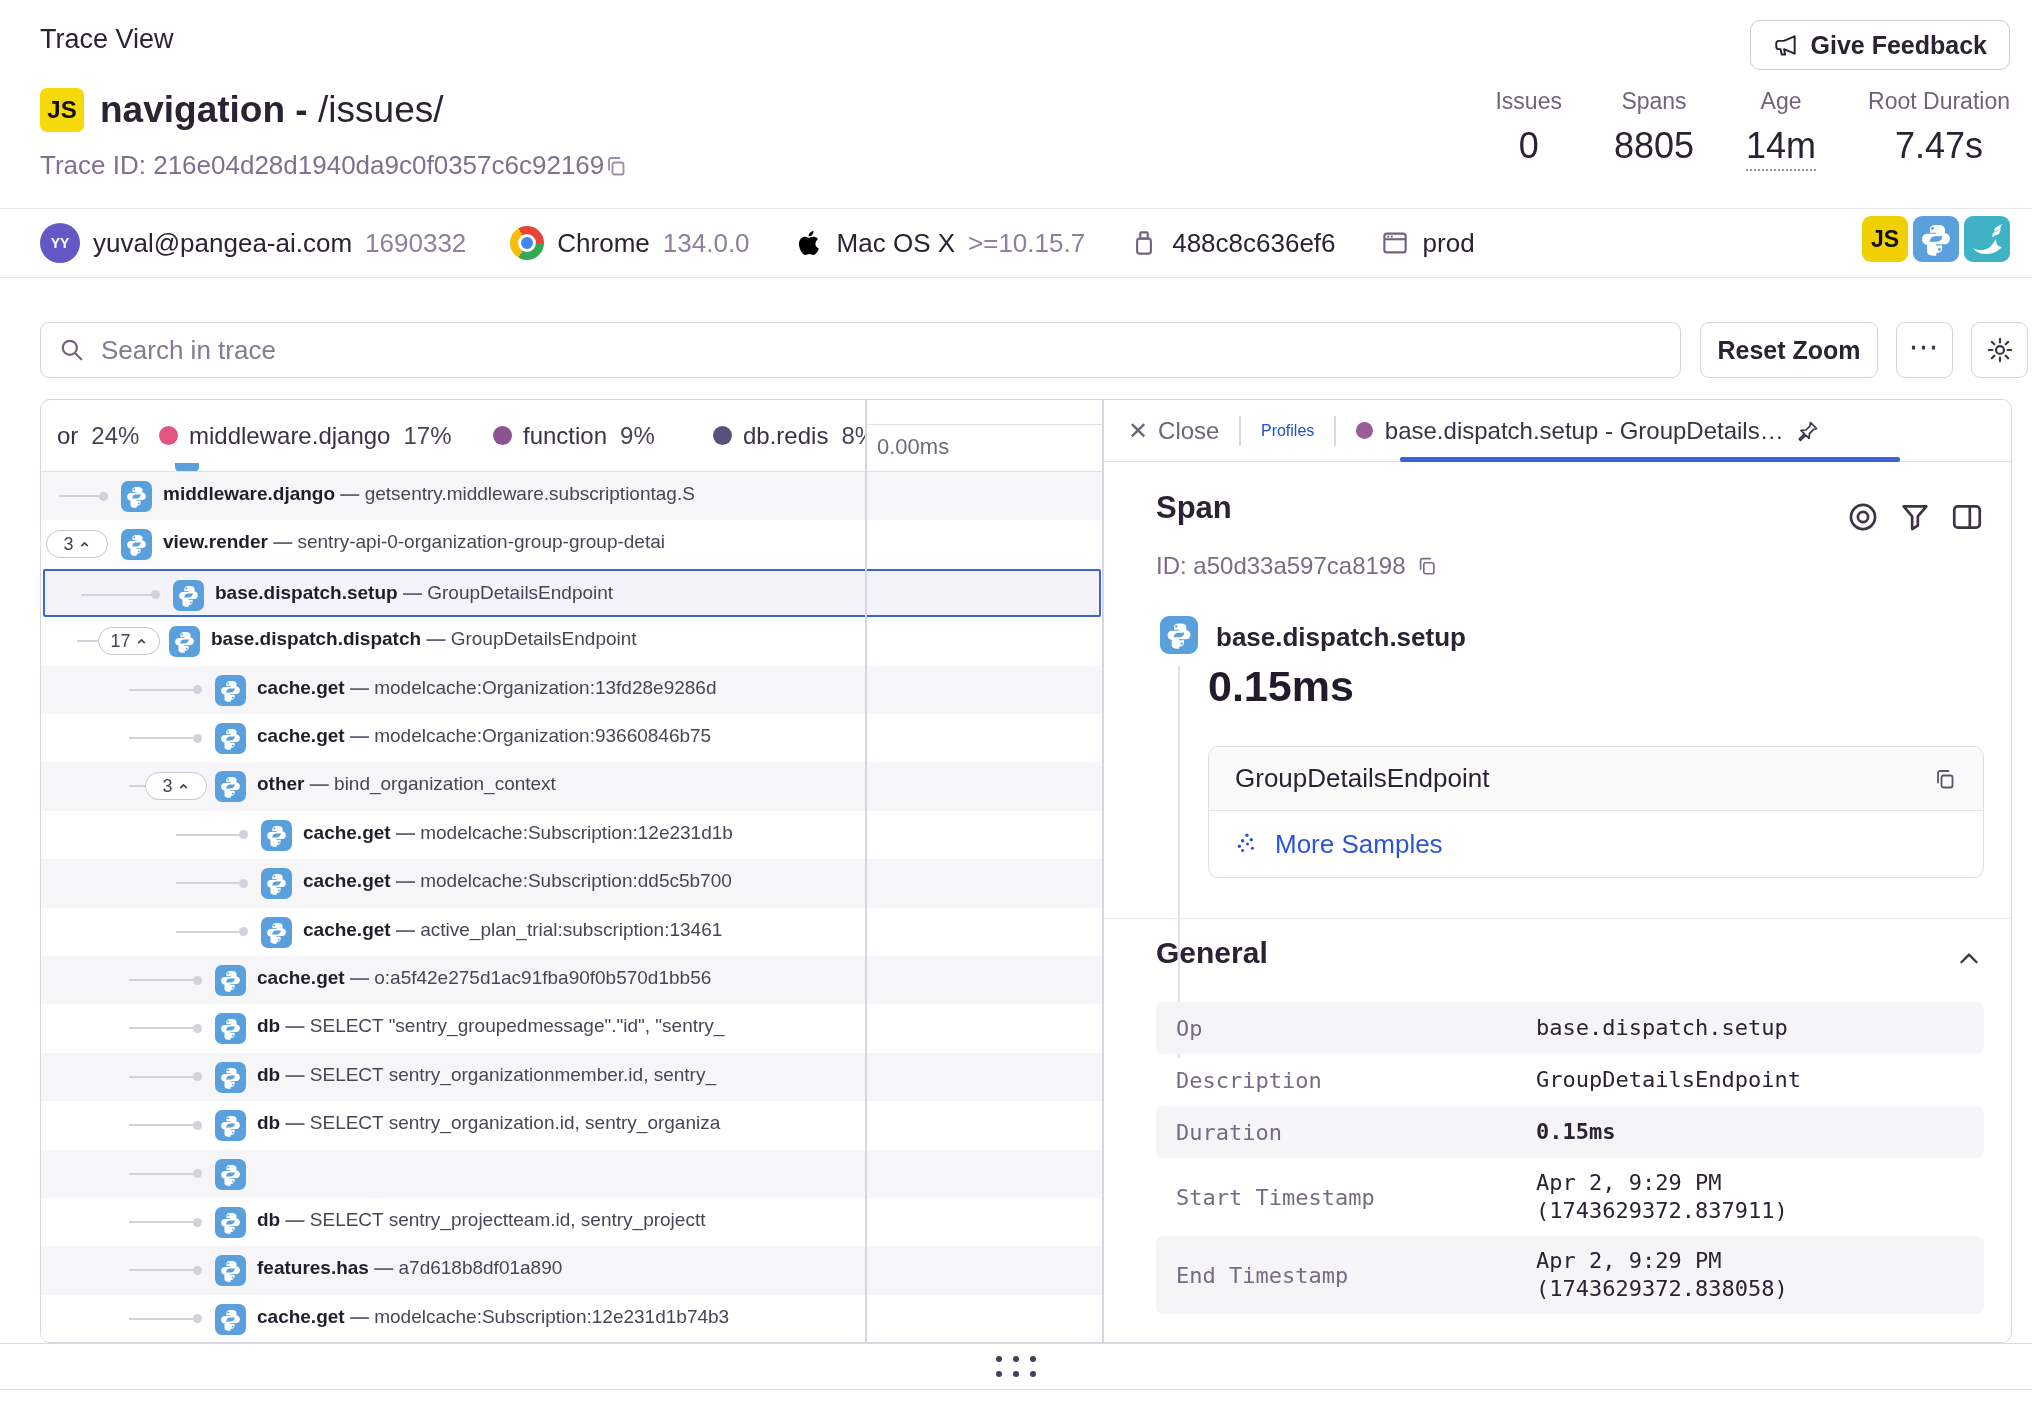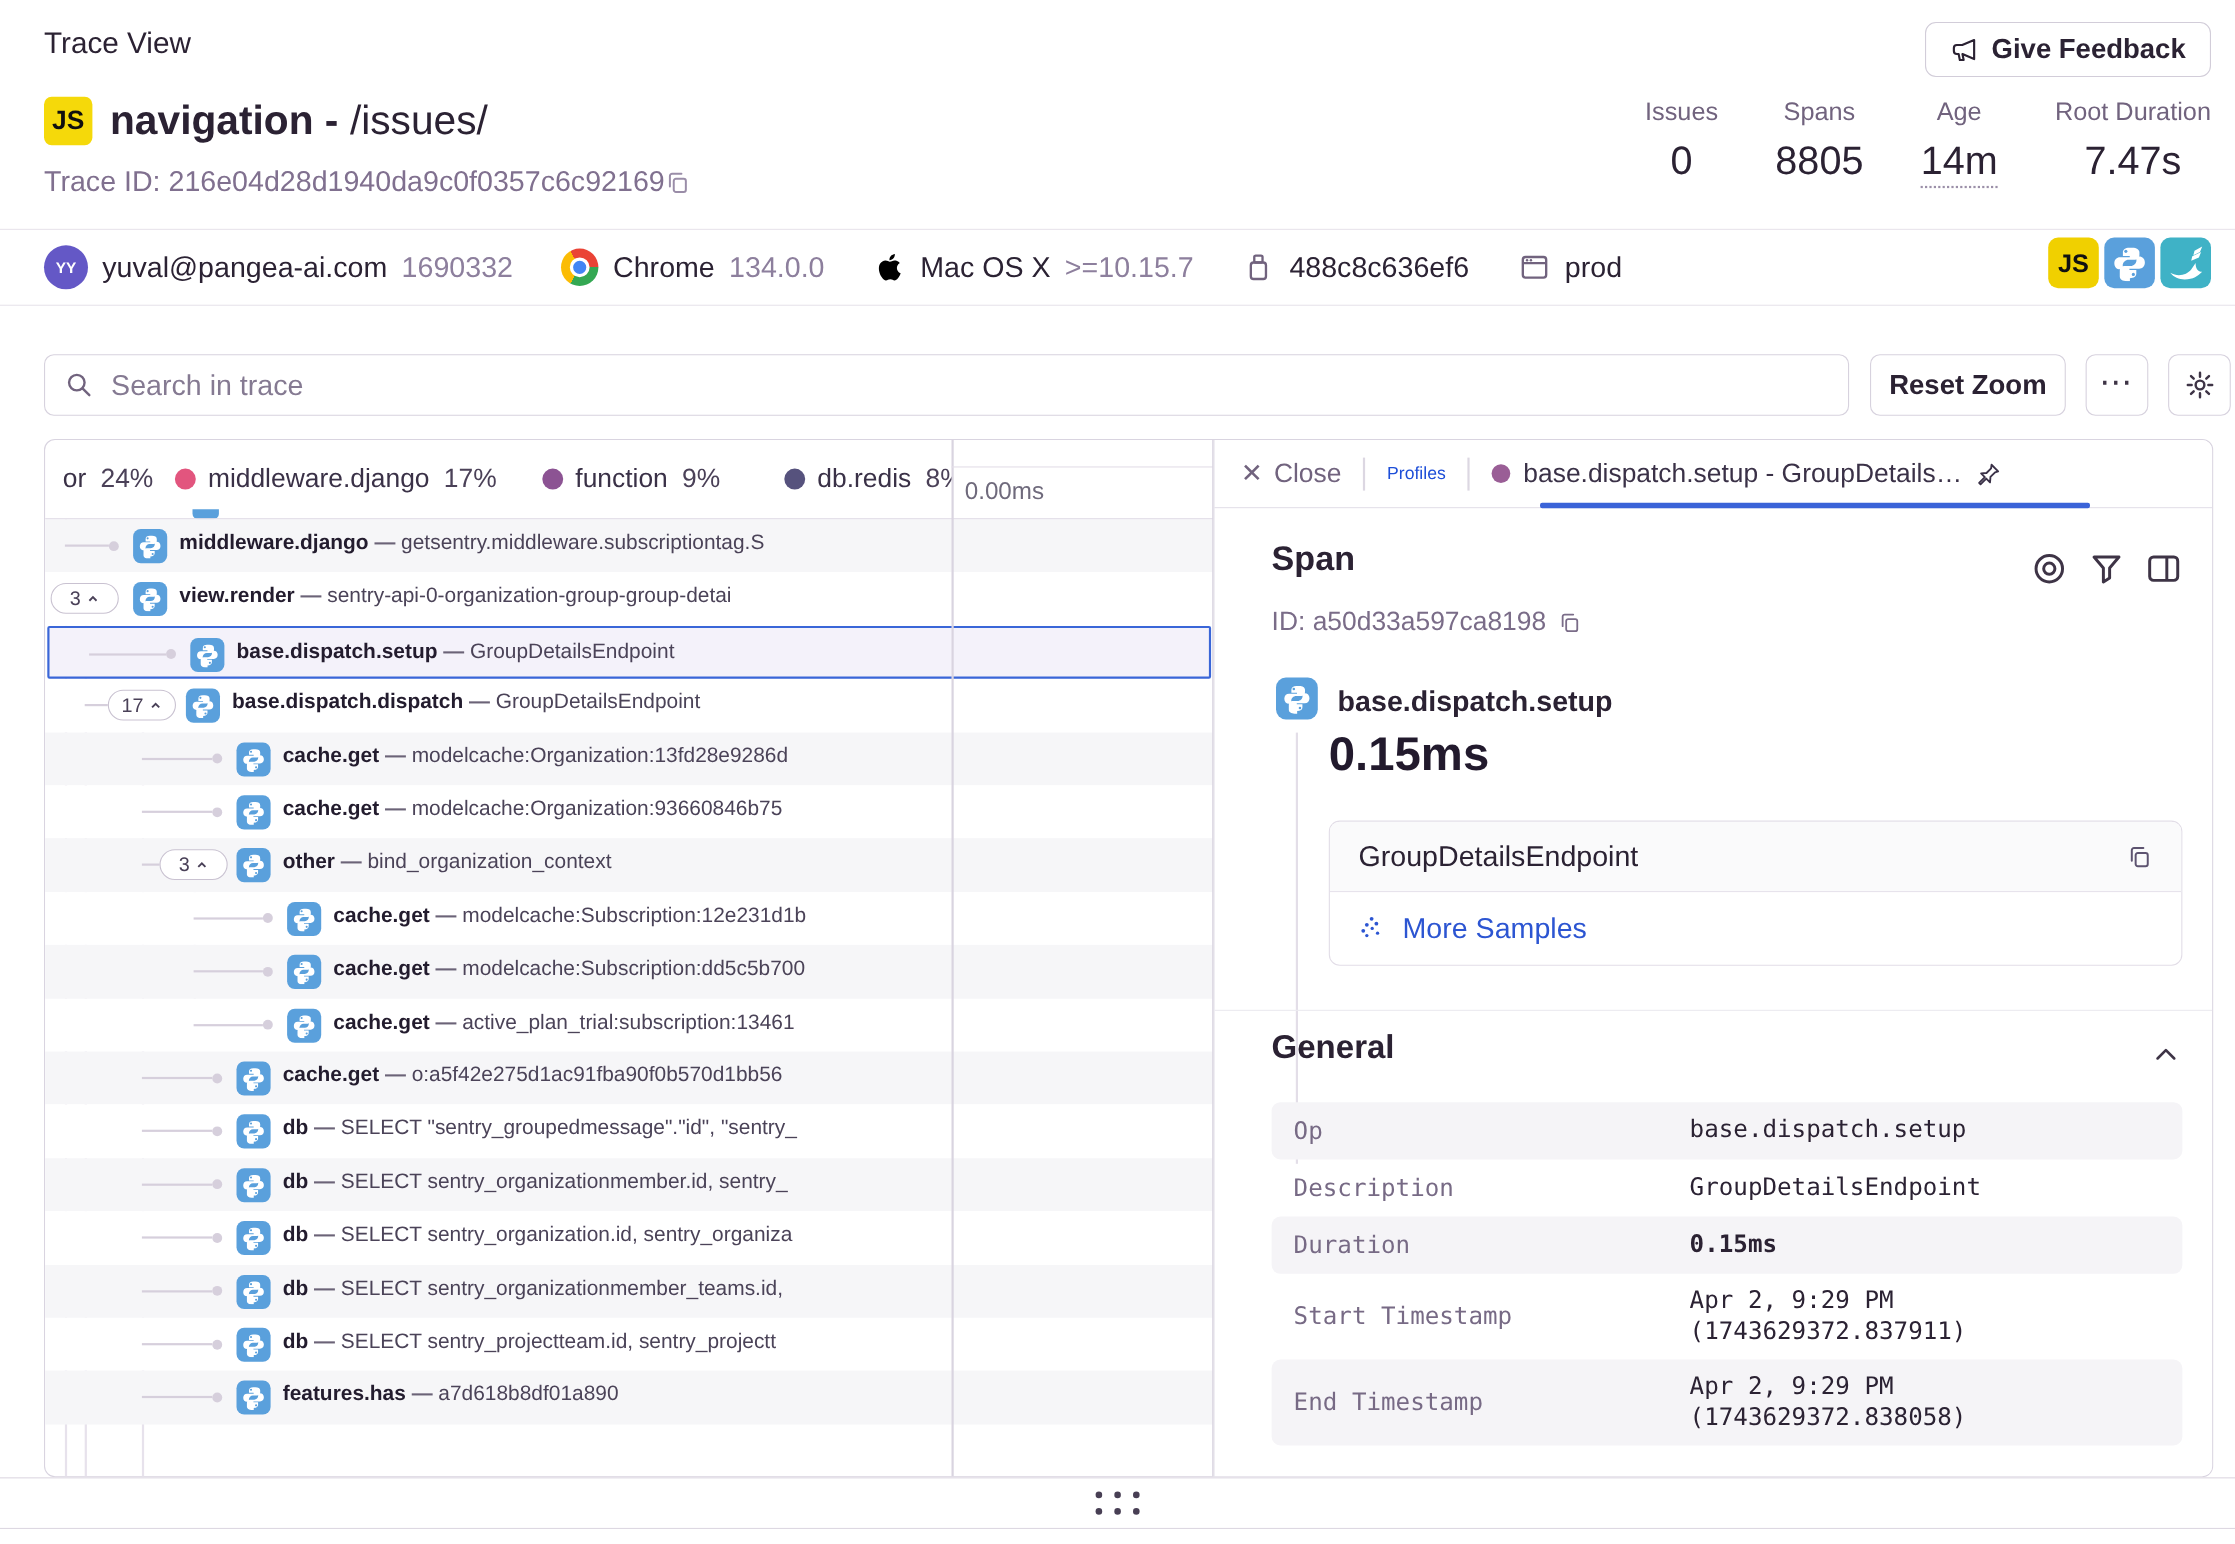--- a/index.html
+++ b/index.html
@@ -491,41 +491,50 @@
         <div class="rlabel" style="left: 216px; width: 608px;"><b>db</b><span class="dash"> — </span><span class="desc">SELECT sentry_organization.id, sentry_organiza</span></div>
       </div>
       <div class="trow" style="top: 749.6px;">
         <div class="cline" style="left: 88px; width: 64px;"></div>
         <div class="cdot" style="left: 152px;"></div>
         <div class="pyic" style="left: 174px;">
           <svg viewBox="0 0 24 24">
             <use href="#py"></use>
           </svg>
         </div>
-        <div class="rlabel" style="left: 216px; width: 608px;"><b>db</b><span class="dash"> — </span><span class="desc">SELECT sentry_organizationmember_teams.id,</span></div>
       </div>
       <div class="trow alt" style="top: 798px;">
         <div class="cline" style="left: 88px; width: 64px;"></div>
         <div class="cdot" style="left: 152px;"></div>
         <div class="pyic" style="left: 174px;">
           <svg viewBox="0 0 24 24">
             <use href="#py"></use>
           </svg>
         </div>
         <div class="rlabel" style="left: 216px; width: 608px;"><b>db</b><span class="dash"> — </span><span class="desc">SELECT sentry_projectteam.id, sentry_projectt</span></div>
       </div>
       <div class="trow" style="top: 846.4px;">
         <div class="cline" style="left: 88px; width: 64px;"></div>
         <div class="cdot" style="left: 152px;"></div>
         <div class="pyic" style="left: 174px;">
           <svg viewBox="0 0 24 24">
             <use href="#py"></use>
           </svg>
         </div>
         <div class="rlabel" style="left: 216px; width: 608px;"><b>features.has</b><span class="dash"> — </span><span class="desc">a7d618b8df01a890</span></div>
+      </div>
+      <div class="trow alt" style="top: 894.8px;">
+        <div class="cline" style="left: 88px; width: 64px;"></div>
+        <div class="cdot" style="left: 152px;"></div>
+        <div class="pyic" style="left: 174px;">
+          <svg viewBox="0 0 24 24">
+            <use href="#py"></use>
+          </svg>
+        </div>
+        <div class="rlabel" style="left: 216px; width: 608px;"><b>cache.get</b><span class="dash"> — </span><span class="desc">modelcache:Subscription:12e231d1b74b3</span></div>
       </div>
     </div>
 
   <div id="legend">
     <div class="lgi" style="left:-14px">
       <span class="lg-dot" style="visibility: hidden;"></span>
       <span>or</span>
       <span class="lg-pct">24%</span>
     </div>
     <div class="lgi" style="left:118px">

